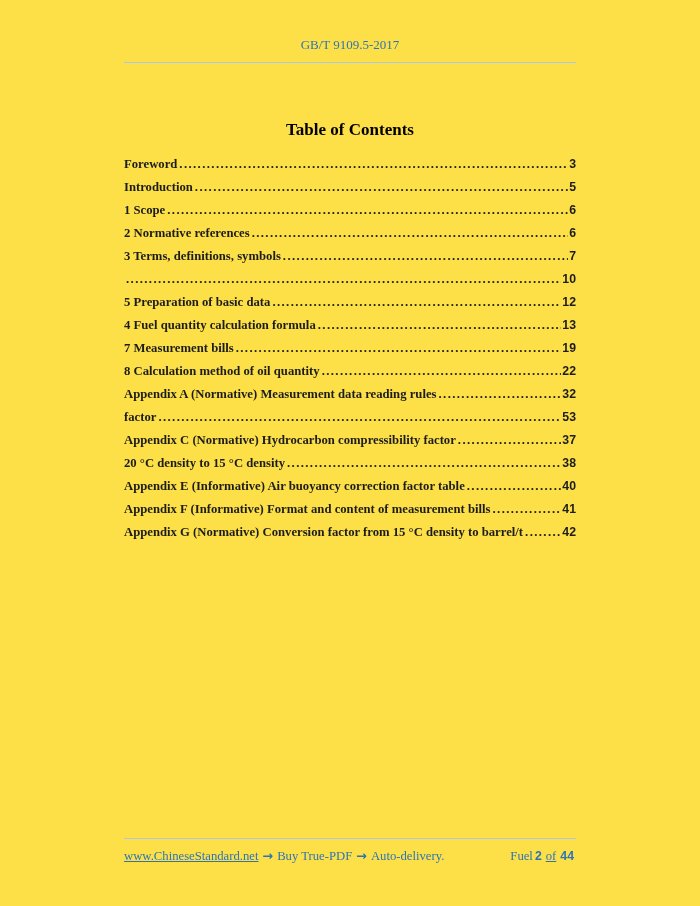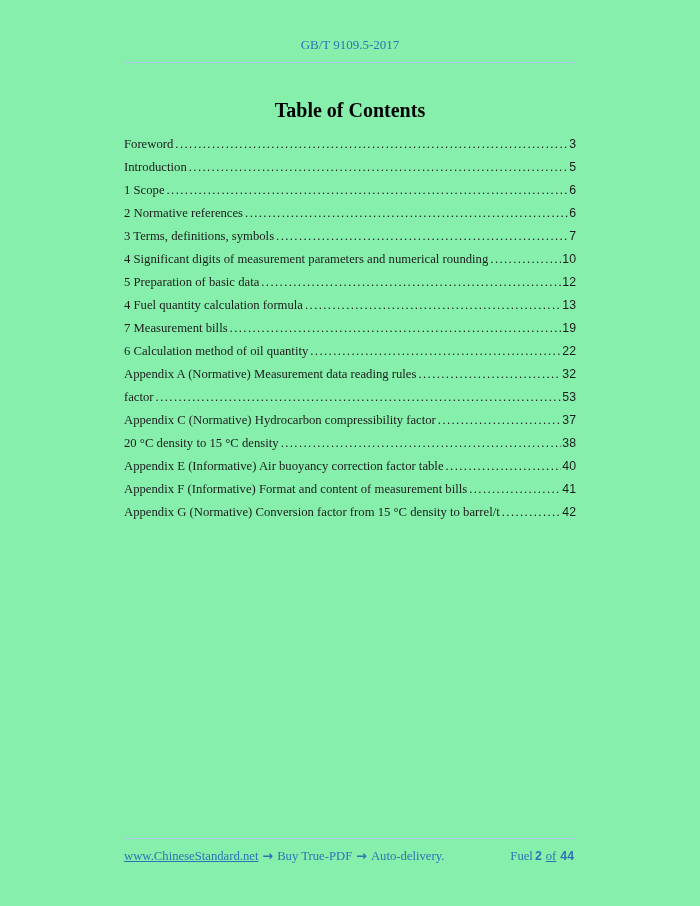--- a/index.html
+++ b/index.html
@@ -11,21 +11,21 @@
   html,body{margin:0;padding:0;}
   body{
     width:700px;height:906px;
     background:#e8e8e8;
     font-family:"Liberation Serif", serif;
     color:var(--text-color);
   }
   .page{
     position:relative;
     width:700px;height:906px;
-    background:#86efac;
+    background:#fde047;
     overflow:hidden;
   }
   .content{
     width:452px;
     margin:0 auto;
   }
   
   .header-text{
     padding-top:37px;
     text-align:center;
@@ -34,35 +34,36 @@
     color:var(--accent-blue);
   }
   .header-rule{
     margin-top:9px;
     border:none;
     border-top:1px solid var(--rule-blue);
     height:0;
   }
   
   .doc-title{
-    margin-top:36px;
+    margin-top:56px;
     text-align:center;
-    font-size:20px;
+    font-size:17px;
     line-height:22px;
     font-weight:bold;
     color:#000;
   }
   
   .toc{
     margin-top:15px;
     font-size:12.7px;
     line-height:16.5px;
   }
   .toc-entry{
     margin-bottom:6.5px;
+    font-weight:bold;
   }
   .toc-wrap-line{
     white-space:nowrap;
     overflow:hidden;
     text-align:justify;
     text-align-last:justify;
   }
   .toc-last-line{
     display:flex;
     align-items:baseline;
@@ -172,21 +173,20 @@
     <div class="toc-last-line">
       <span class="toc-text">3 Terms, definitions, symbols</span>
       <span class="toc-dots">........................................................................................................................................................................................................</span>
       <span class="toc-page">7</span>
     </div>
   </div>
 
   <div class="toc-entry">
 
     <div class="toc-last-line">
-      <span class="toc-text">4 Significant digits of measurement parameters and numerical rounding</span>
       <span class="toc-dots">........................................................................................................................................................................................................</span>
       <span class="toc-page">10</span>
     </div>
   </div>
 
   <div class="toc-entry">
 
     <div class="toc-last-line">
       <span class="toc-text">5 Preparation of basic data</span>
       <span class="toc-dots">........................................................................................................................................................................................................</span>
@@ -208,21 +208,21 @@
     <div class="toc-last-line">
       <span class="toc-text">7 Measurement bills</span>
       <span class="toc-dots">........................................................................................................................................................................................................</span>
       <span class="toc-page">19</span>
     </div>
   </div>
 
   <div class="toc-entry">
 
     <div class="toc-last-line">
-      <span class="toc-text">6 Calculation method of oil quantity</span>
+      <span class="toc-text">8 Calculation method of oil quantity</span>
       <span class="toc-dots">........................................................................................................................................................................................................</span>
       <span class="toc-page">22</span>
     </div>
   </div>
 
   <div class="toc-entry">
 
     <div class="toc-last-line">
       <span class="toc-text">Appendix A (Normative) Measurement data reading rules</span>
       <span class="toc-dots">........................................................................................................................................................................................................</span>

